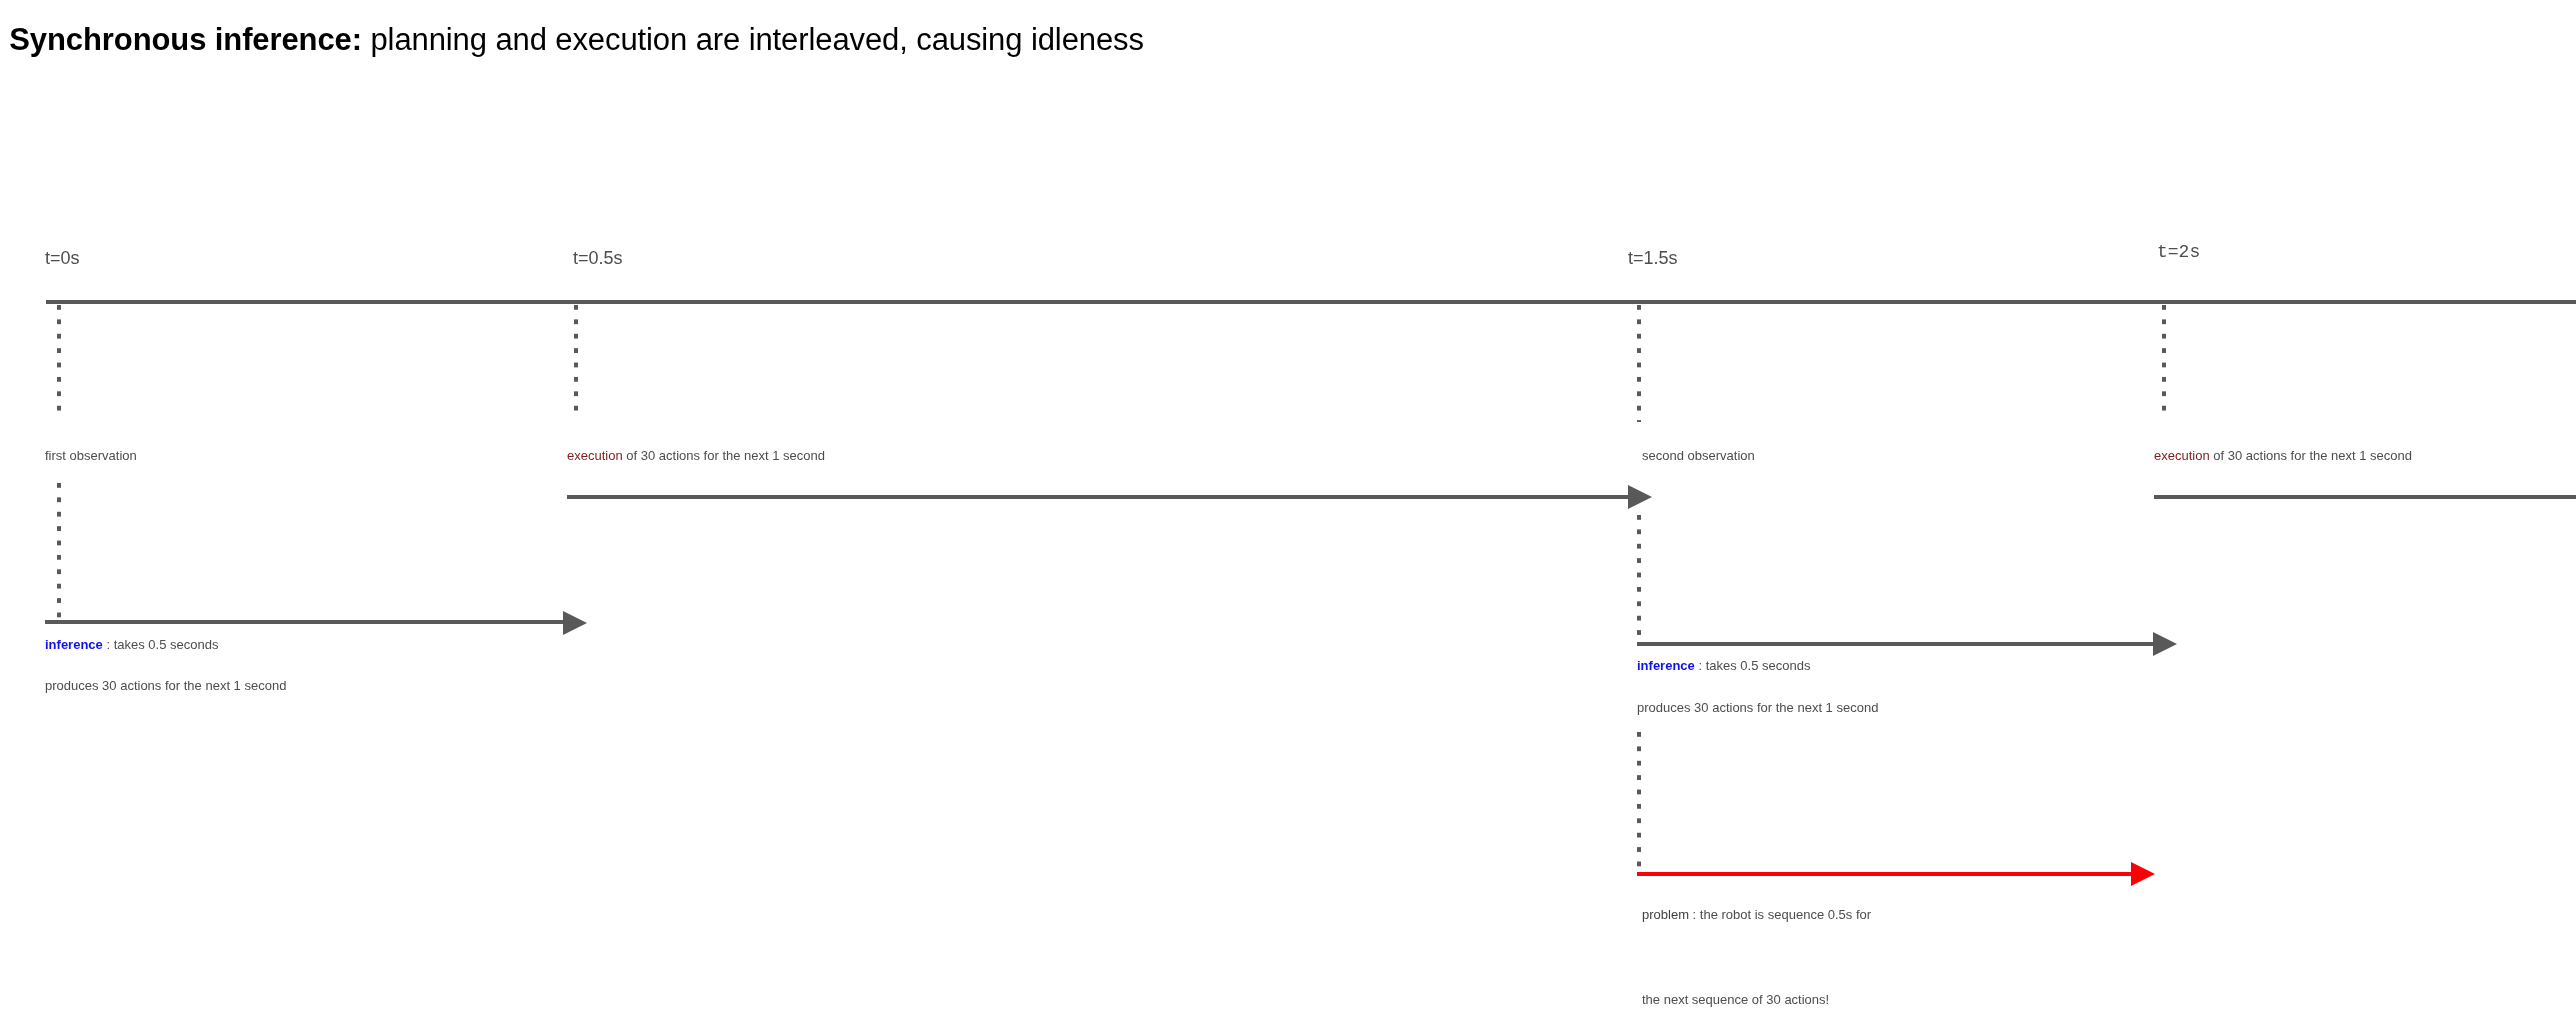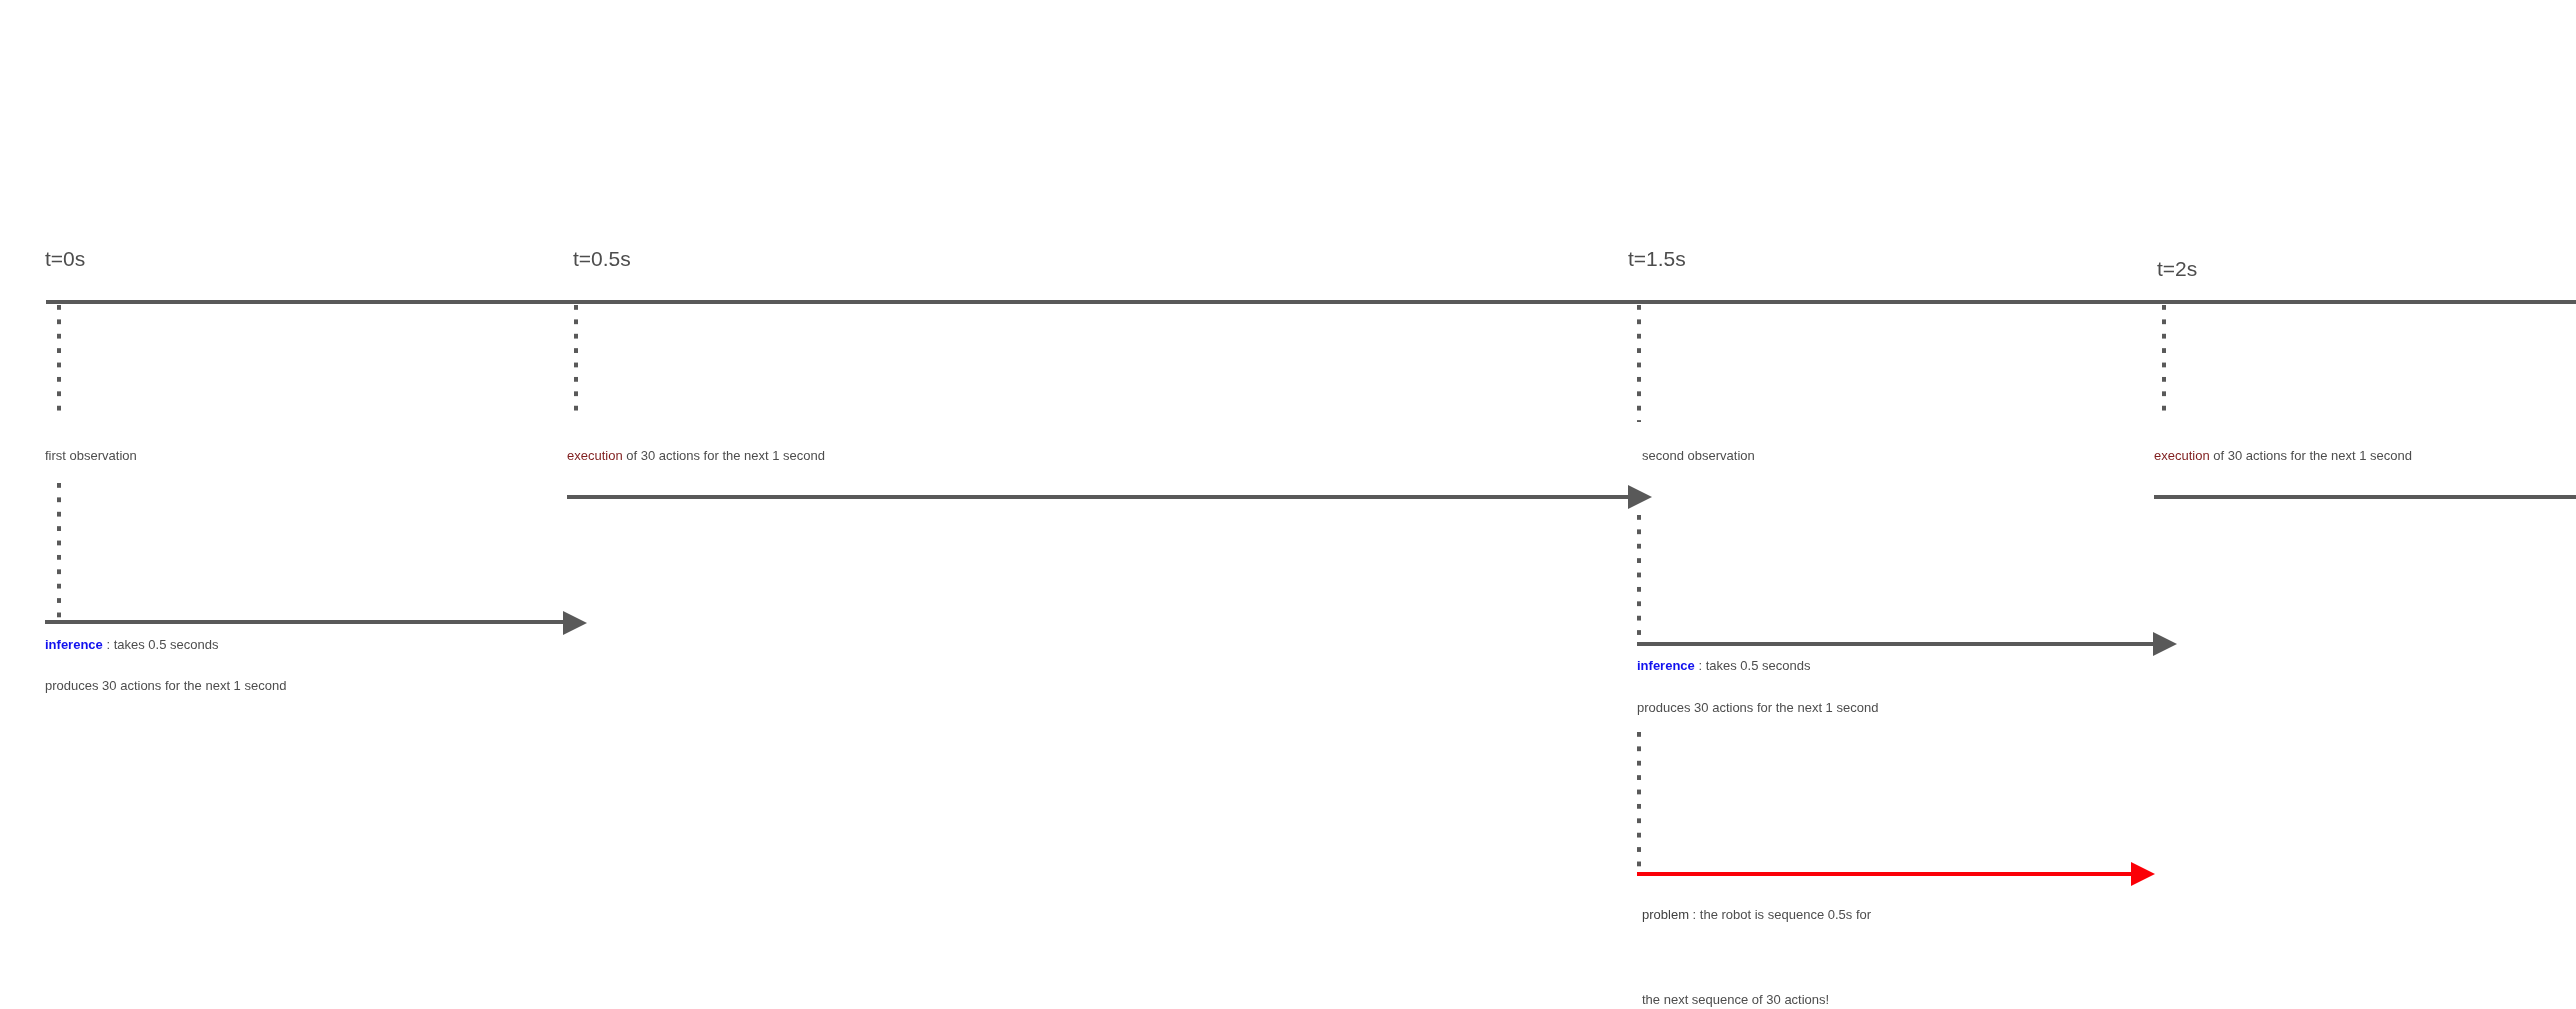--- a/index.html
+++ b/index.html
@@ -39,21 +39,21 @@
 
   
   .label {
     position: absolute;
     white-space: nowrap;
     color: #595959;
     font-size: 19.6px;
     line-height: 23px;
   }
   .tick-label {
-    font-size: 21px;
+    font-size: 18px;
     color: #4d4d4d;
   }
   .body-text {
     font-size: 13px;
     color: #4d4d4d;
   }
   .kw-green   { color: #7f1d1d; }
   .kw-blue    { color: #1111ee; font-weight: bold; }
   .kw-red     { color: #404040; }
 
@@ -89,27 +89,30 @@
        rgba(0,0,0,0) 4.6px, rgba(0,0,0,0) 14.4px);
     background-size: 3.6px 14.4px;
     background-repeat: repeat-y;
   }
 </style>
 </head>
 <body>
 
 <div id="canvas">
 
+  <div id="title">
+    <span class="strong">Synchronous inference:</span><span class="rest"> planning and execution are interleaved, causing idleness</span>
+  </div>
 
   <div class="hline" style="left:46px; top:300px; width:3148px;"></div>
 
   <div class="label tick-label" style="left:45px; top:247px;">t=0s</div>
   <div class="label tick-label" style="left:565px; top:247px;margin-left:8px;">t=0.5s</div>
   <div class="label tick-label" style="left:1628px; top:247px;">t=1.5s</div>
-  <div class="label tick-label" style="left:2157px; top:257px;">t=2s</div>
+  <div class="label tick-label" style="left:2157px; top:241px;font-family:Liberation Mono, monospace;">t=2s</div>
 
   <div class="vdot" style="left:57px; top:305px; height:114px;"></div>
   <div class="vdot" style="left:57px; top:483px; height:138px;"></div>
 
   <div class="vdot" style="left:574px; top:305px; height:114px;"></div>
 
   <div class="vdot" style="left:1637px; top:305px; height:117px;"></div>
   <div class="vdot" style="left:1637px; top:515px; height:128px;"></div>
   <div class="vdot" style="left:1637px; top:732px; height:139px;"></div>
 

